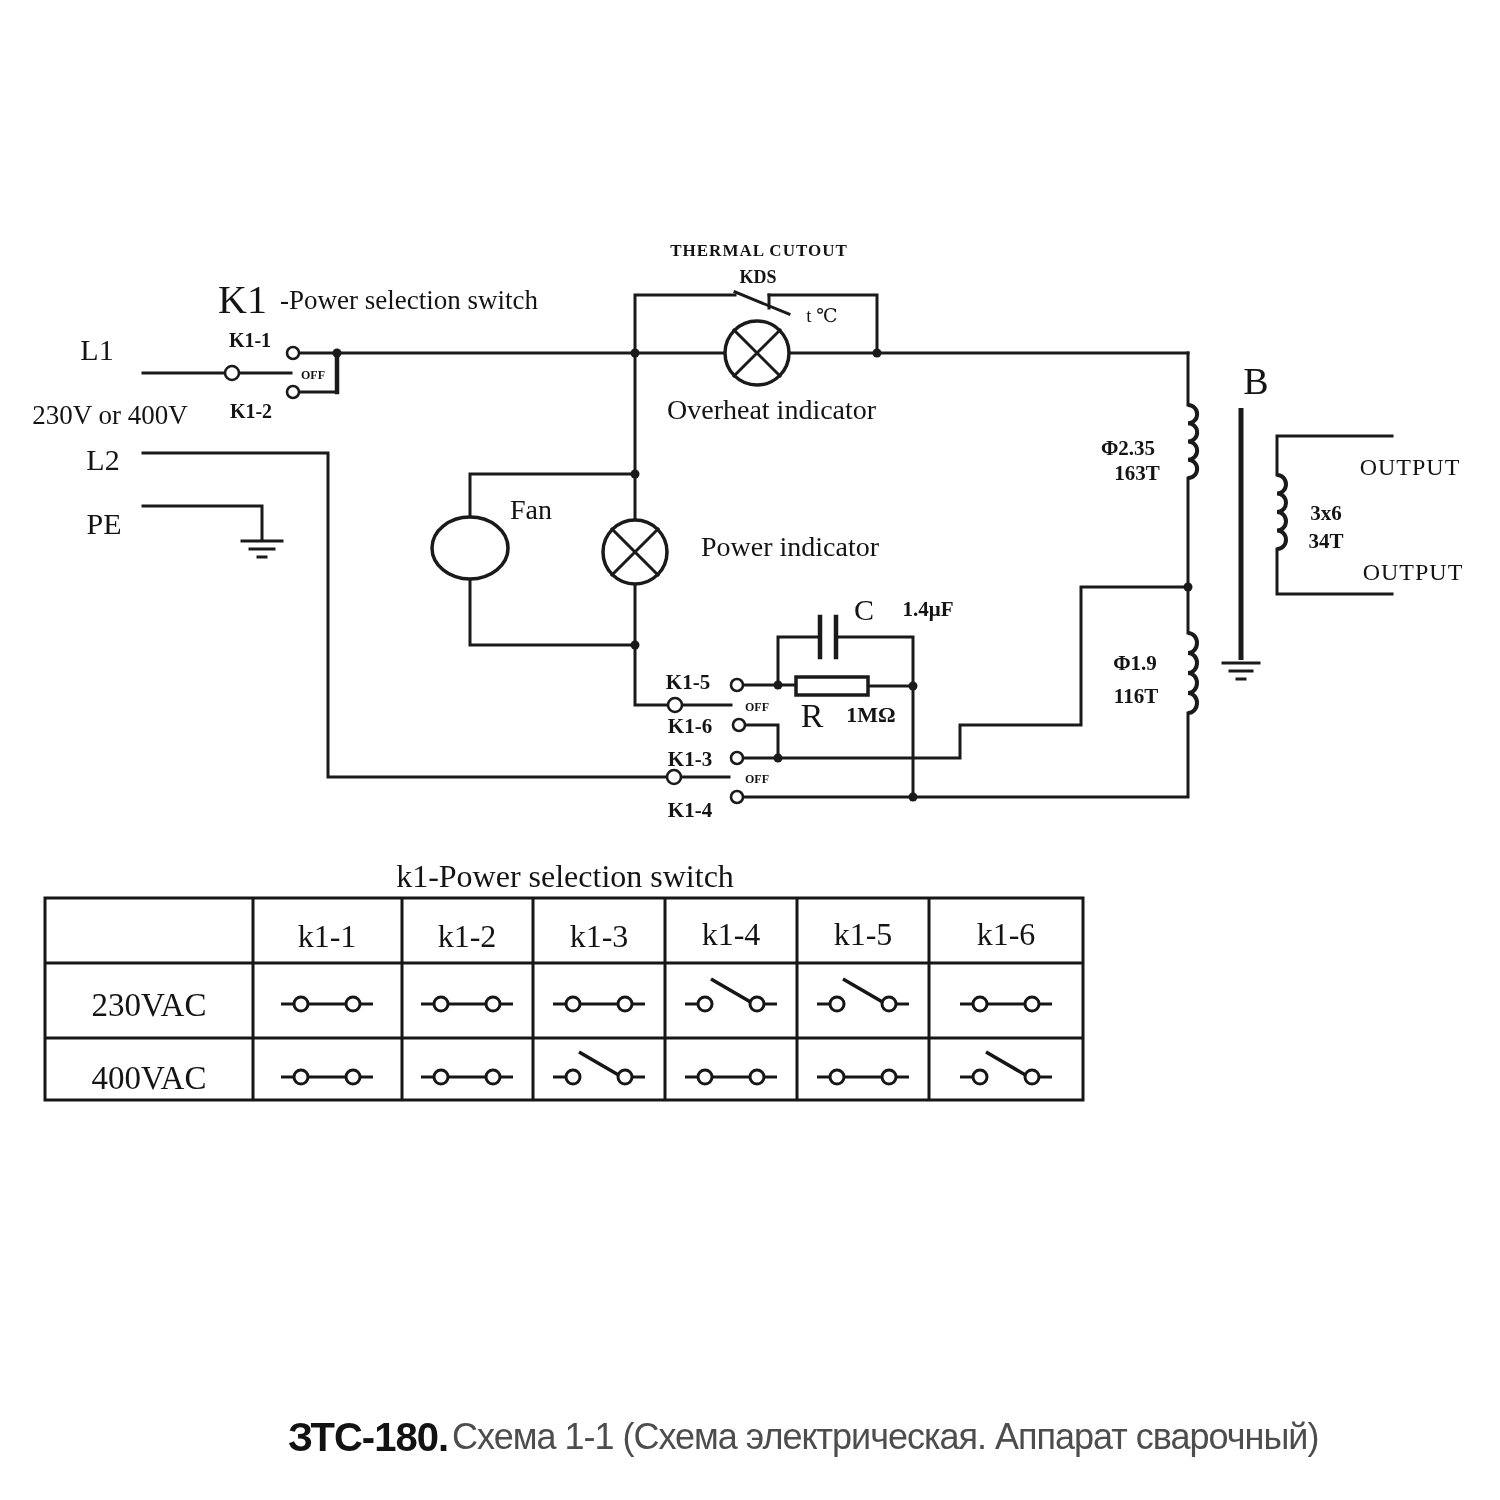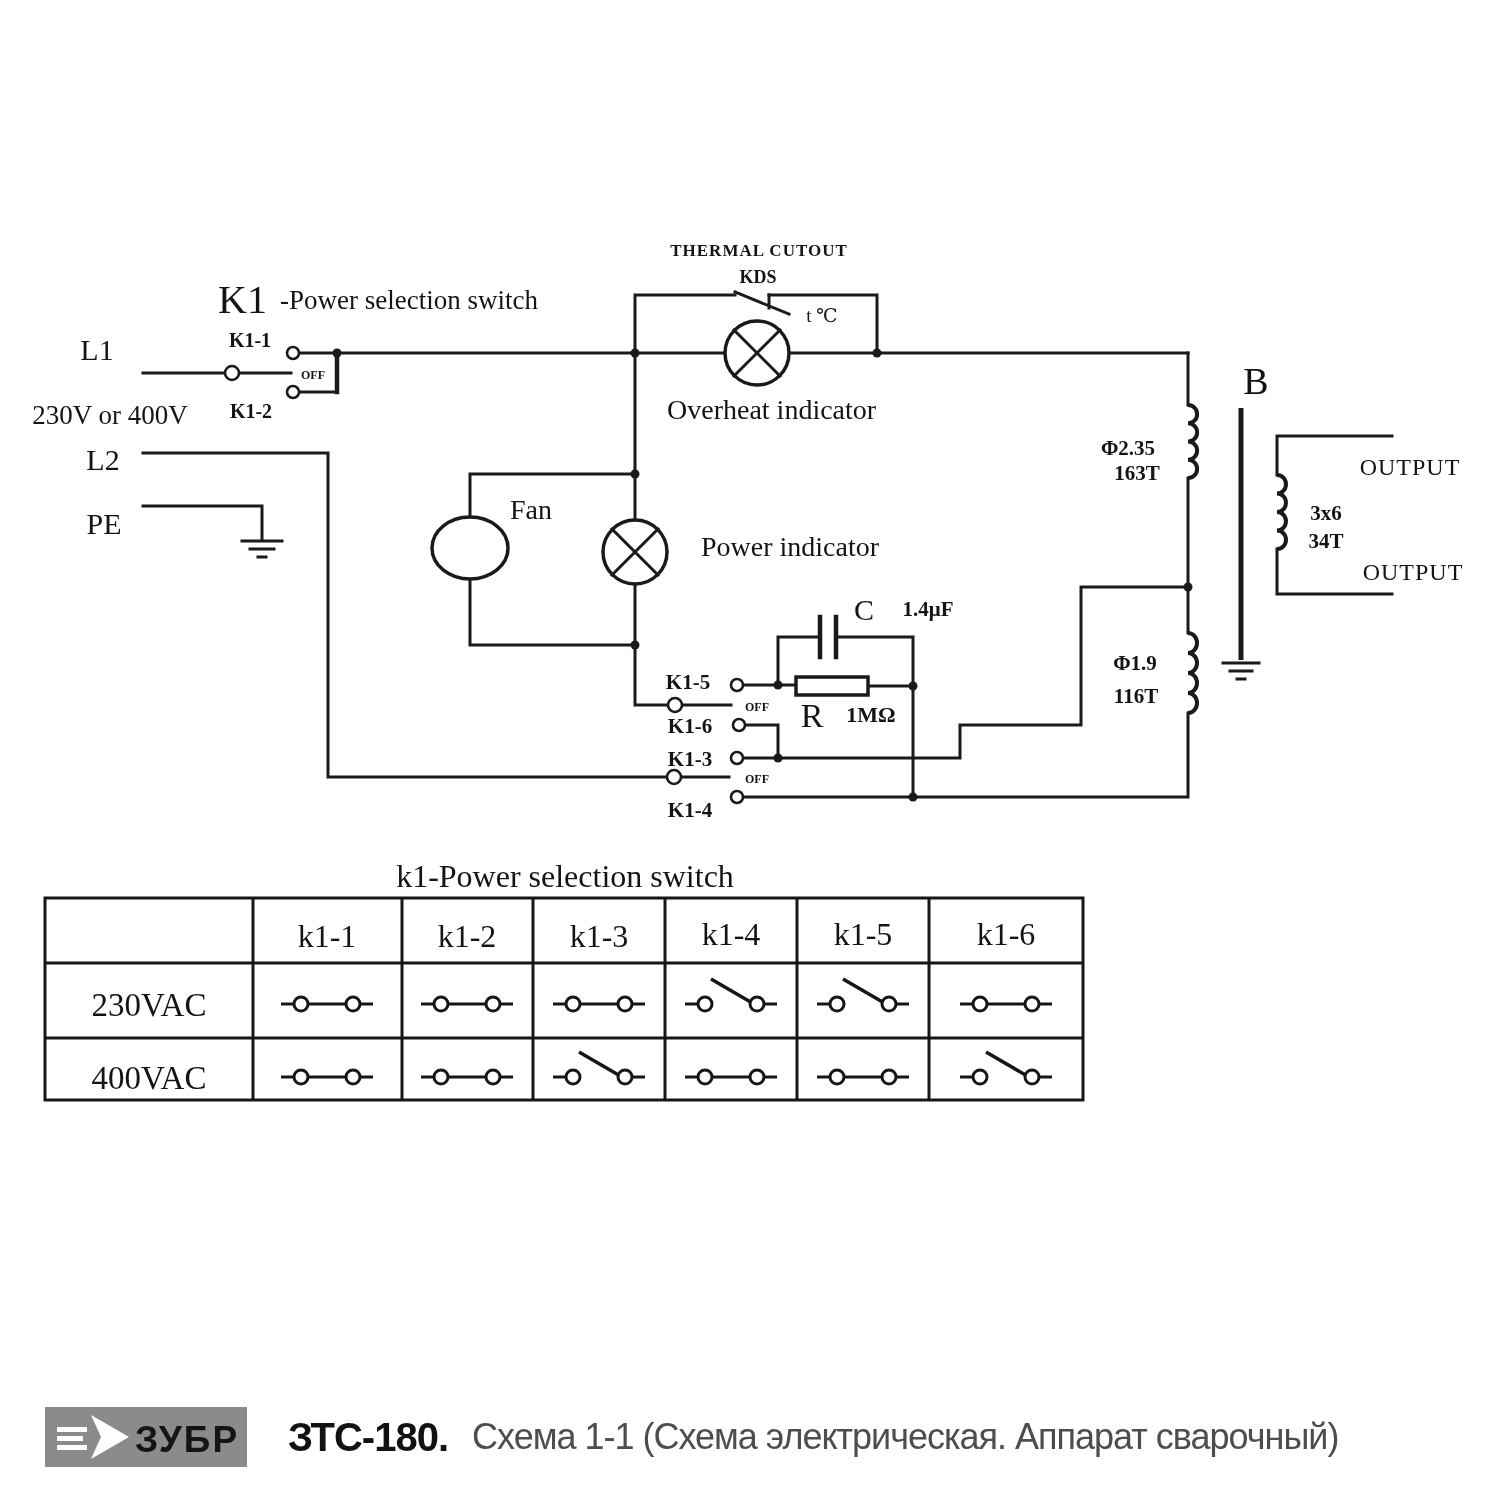--- a/index.html
+++ b/index.html
@@ -16,21 +16,21 @@
   .core{stroke:var(--line,#1a1a1a);stroke-width:5;fill:none;}
   .grid{stroke:#161616;stroke-width:3;fill:none;}
   .swsym line, .swsym circle{stroke:#161616;stroke-width:3;fill:#fff;}
   .swsym .blade{stroke-width:3.5;}
   g[data-sw="closed"] .blade{display:none;}
   g[data-sw="open"] .mid{display:none;}
   .footer{position:absolute;left:0;top:1395px;width:1500px;height:90px;}
   .brand-badge{position:absolute;left:45px;top:12px;width:202px;height:60px;background:var(--brand-bg,#8b8b8b);}
   .footer-title{position:absolute;left:288px;top:12px;height:60px;display:flex;align-items:center;white-space:nowrap;justify-content:space-between;}
   .footer-title .model{font-weight:bold;color:#121212;font-size:40px;letter-spacing:-1px;}
-  .footer-title .subtitle{color:#4d4d4d;font-size:36px;font-weight:400;letter-spacing:-1px;margin-left:24px;}
+  .footer-title .subtitle{color:#4d4d4d;font-size:36px;font-weight:400;letter-spacing:-1px;margin-left:4px;}
 </style>
 </head>
 <body>
 
 <svg class="stage" width="1500" height="1360" viewBox="0 0 1500 1360">
 
   <g>
 
     <path class="wire" d="M143,373 H225"></path>
     <path class="wire" d="M240,373 H291"></path>
@@ -277,28 +277,17 @@
     <line x1="-46" y1="0" x2="-33" y2="0"></line>
       <line class="mid" x1="-20" y1="0" x2="20" y2="0"></line>
       <line class="blade" x1="-20" y1="-25" x2="23" y2="0"></line>
       <circle cx="-26" cy="0" r="7"></circle>
       <circle cx="26" cy="0" r="7"></circle>
       <line x1="33" y1="0" x2="46" y2="0"></line>
   </g>
 </svg>
 
 <div class="footer">
-  <div class="brand-badge">
-    <svg width="202" height="60" viewBox="0 0 202 60">
-      <g fill="#ffffff">
-        <rect x="12" y="20" width="30" height="5"></rect>
-        <rect x="12" y="29" width="26" height="5"></rect>
-        <rect x="12" y="38" width="30" height="5"></rect>
-        <polygon points="46,8 84,30 46,52 56,30"></polygon>
-      </g>
-      <text class="sans" x="90" y="45" font-size="37" font-weight="bold" fill="#ffffff" letter-spacing="2">ЗУБР</text>
-    </svg>
-  </div>
   <div class="footer-title">
     <span class="model">ЗТС-180.</span>
     <span class="subtitle">Схема 1-1 (Схема электрическая. Аппарат сварочный)</span>
   </div>
 </div>
 
 </body></html>

